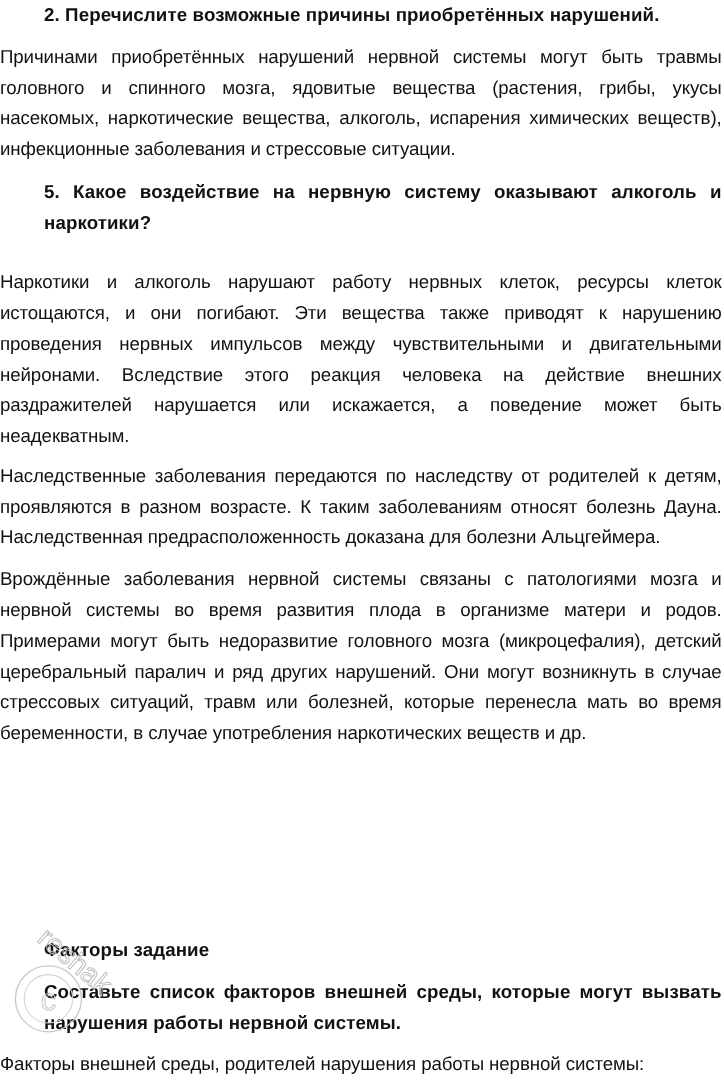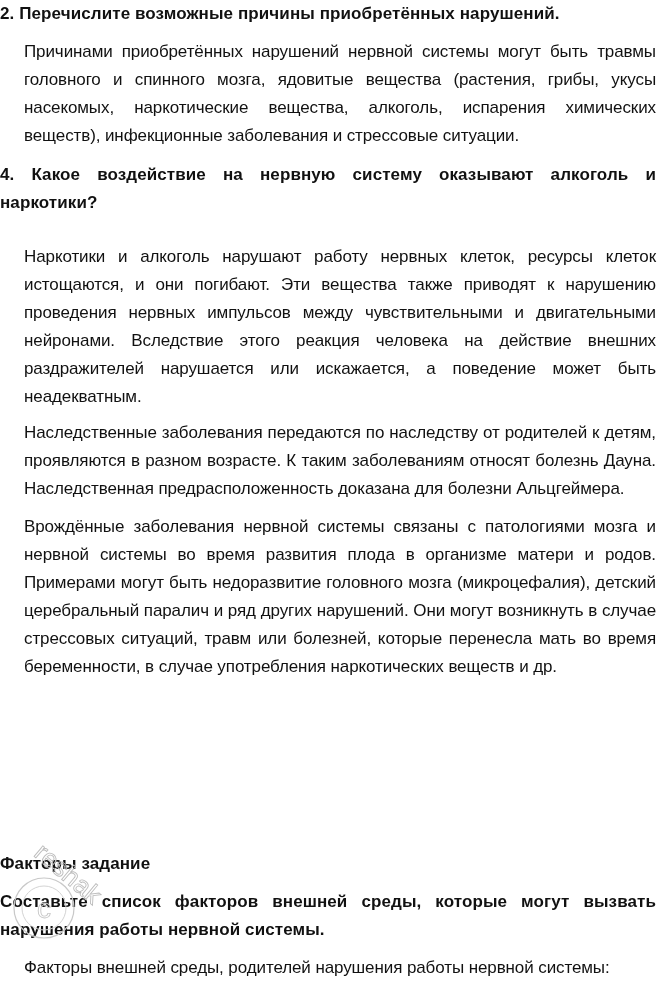--- a/index.html
+++ b/index.html
@@ -22,29 +22,29 @@
       width: 656px;
     }
     .heading {
       font-weight: bold;
       font-size: 17px;
       line-height: 28px;
       margin: 0;
       text-align: justify;
       text-align-last: left;
       letter-spacing: 0.1px;
+      padding-left: 40px;
     }
     .para {
       font-size: 17px;
       line-height: 28px;
       margin: 0;
       text-align: justify;
       text-align-last: left;
       letter-spacing: -0.1px;
-      padding-left: 24px;
     }
     .blk { position: absolute; left: 0; width: 656px; }
     .watermark {
       position: absolute;
       left: 8px;
       top: 838px;
       width: 110px;
       height: 120px;
       pointer-events: none;
     }
@@ -53,21 +53,21 @@
 <body>
 
 <div class="page">
 
   <div class="blk" style="top:0px;">
     <p class="heading">2. Перечислите возможные причины приобретённых нарушений.</p>
     <p class="para" style="margin-top:10px;">Причинами приобретённых нарушений нервной системы могут быть травмы головного и спинного мозга, ядовитые вещества (растения, грибы, укусы насекомых, наркотические вещества, алкоголь, испарения химических веществ), инфекционные заболевания и стрессовые ситуации.</p>
   </div>
 
   <div class="blk" style="top:161px;">
-    <p class="heading">4. Какое воздействие на нервную систему оказывают алкоголь и наркотики?</p>
+    <p class="heading">5. Какое воздействие на нервную систему оказывают алкоголь и наркотики?</p>
     <p class="para" style="margin-top:26px;">Наркотики и алкоголь нарушают работу нервных клеток, ресурсы клеток истощаются, и они погибают. Эти вещества также приводят к нарушению проведения нервных импульсов между чувствительными и двигательными нейронами. Вследствие этого реакция человека на действие внешних раздражителей нарушается или искажается, а поведение может быть неадекватным.</p>
   </div>
 
   <div class="blk" style="top:409px;">
     <p class="para" style="margin-top:10px;">Наследственные заболевания передаются по наследству от родителей к детям, проявляются в разном возрасте. К таким заболеваниям относят болезнь Дауна. Наследственная предрасположенность доказана для болезни Альцгеймера.</p>
     <p class="para" style="margin-top:10px;">Врождённые заболевания нервной системы связаны с патологиями мозга и нервной системы во время развития плода в организме матери и родов. Примерами могут быть недоразвитие головного мозга (микроцефалия), детский церебральный паралич и ряд других нарушений. Они могут возникнуть в случае стрессовых ситуаций, травм или болезней, которые перенесла мать во время беременности, в случае употребления наркотических веществ и др.</p>
   </div>
 
   <div class="blk" style="top:850px;">
     <p class="heading">Факторы задание</p>

